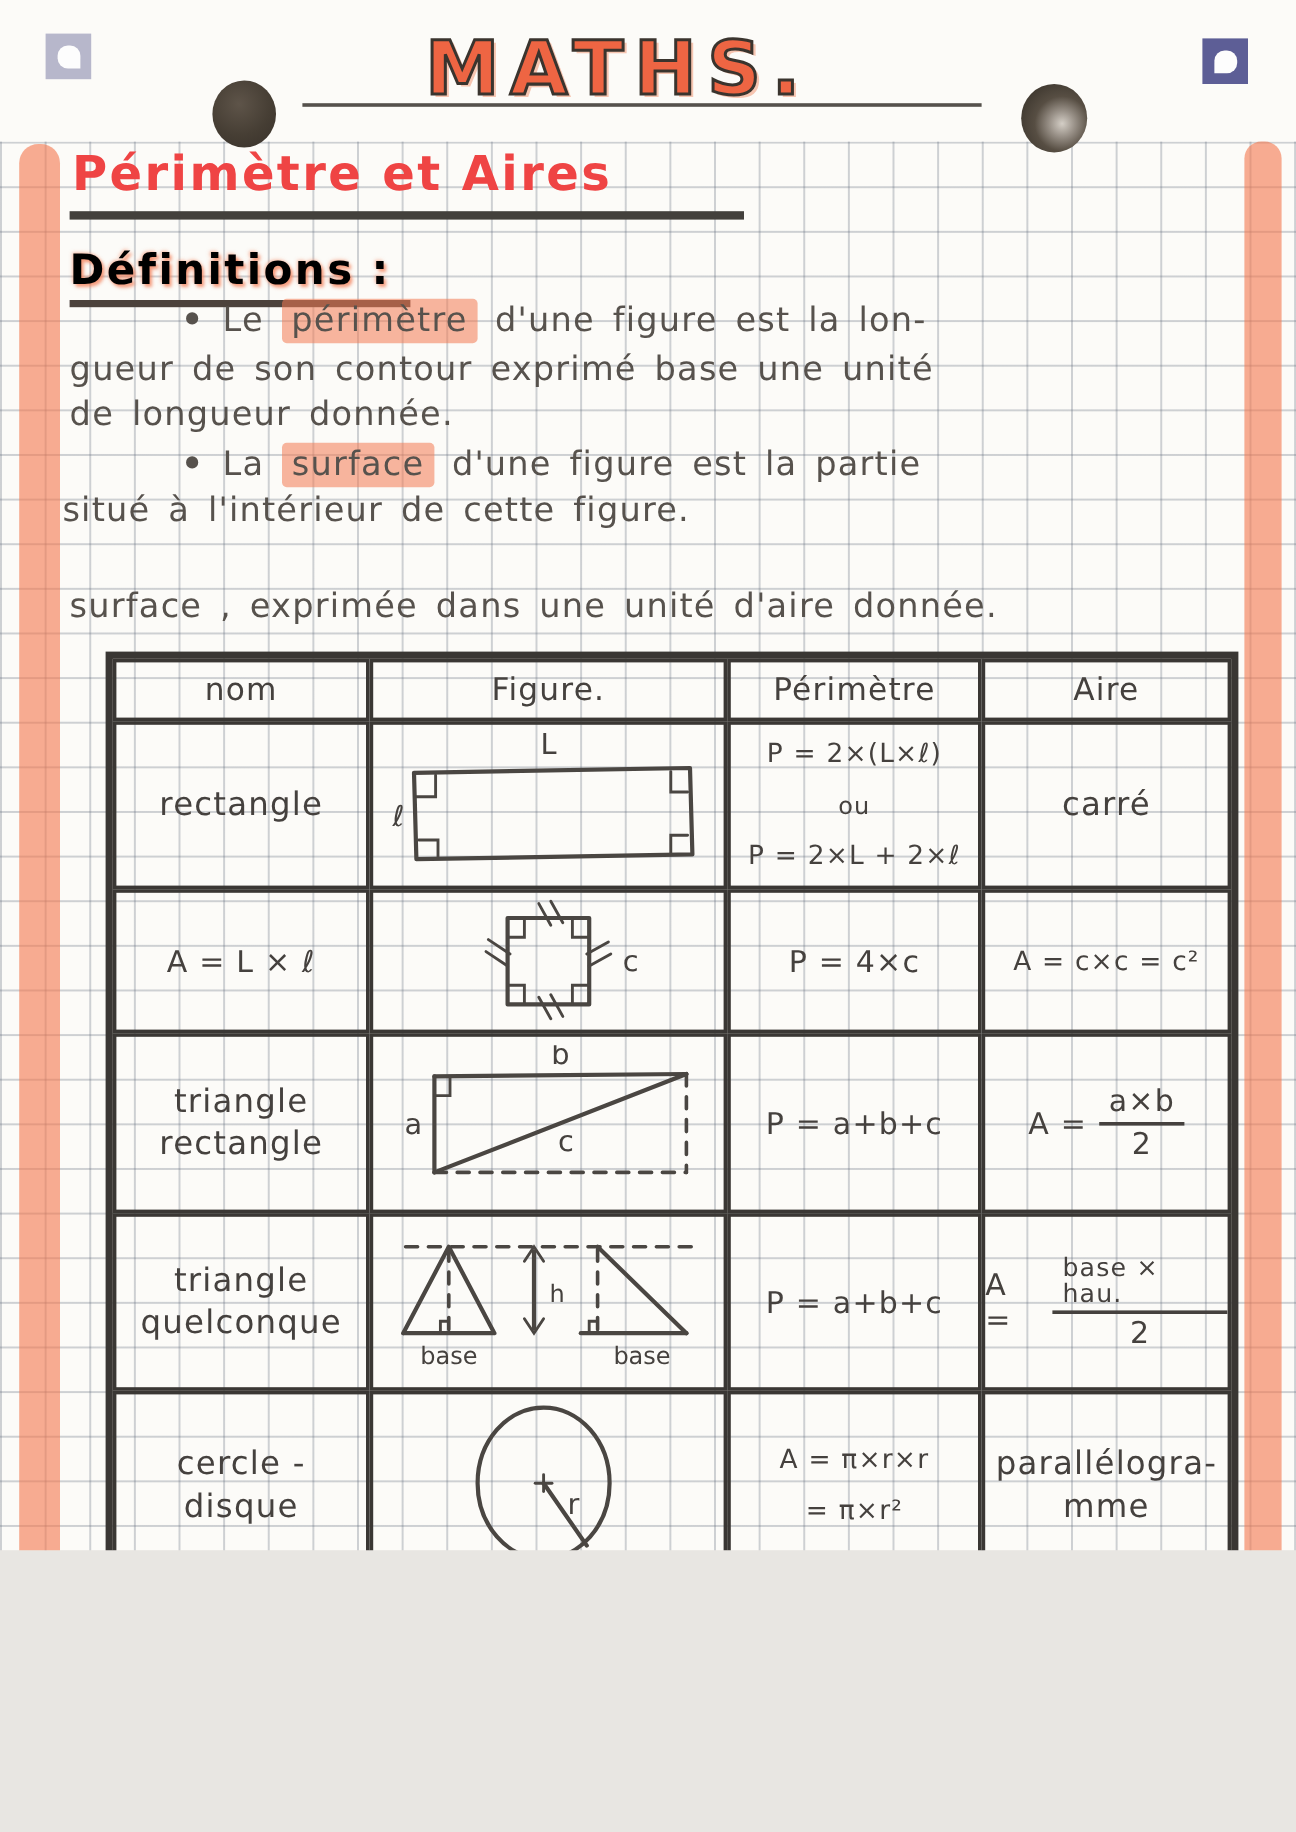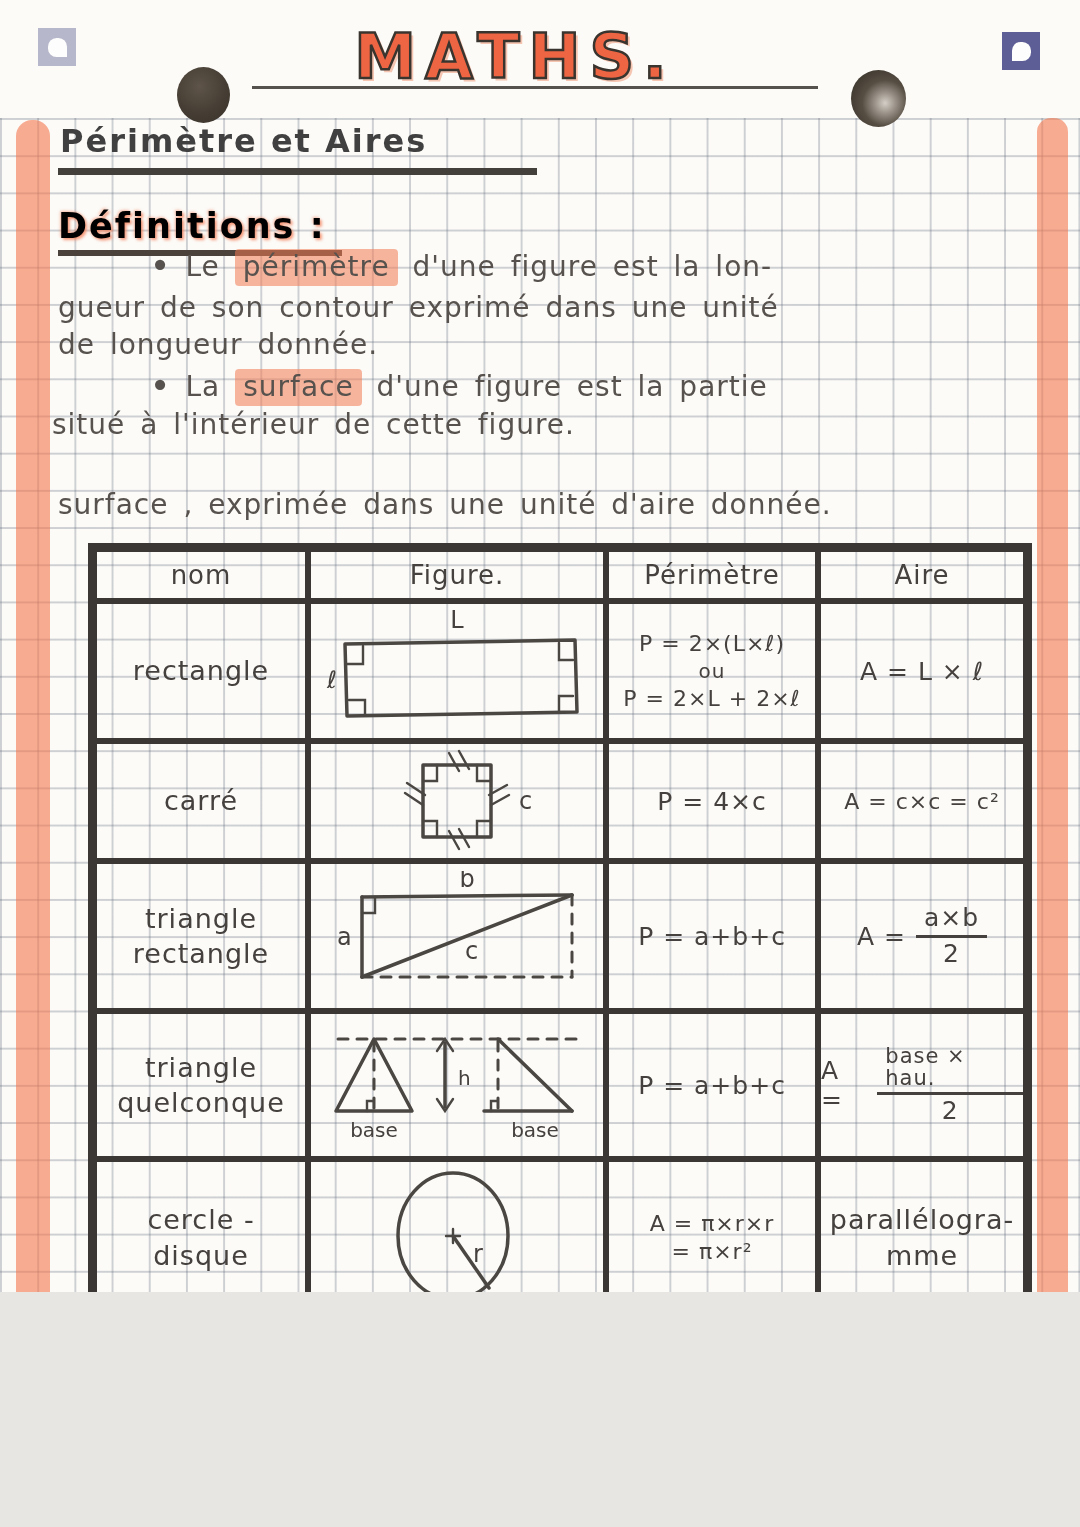--- a/index.html
+++ b/index.html
@@ -40,22 +40,22 @@
   
   .title-line{position:absolute;left:252px;top:86px;width:566px;height:3px;background:#55514c;}
   .big-title{
     position:absolute;left:150px;top:20px;width:730px;text-align:center;
     font-size:62px;font-weight:bold;letter-spacing:9px;color:#ee6543;
     -webkit-text-stroke:2.5px #3a342e;
     text-shadow:3px 3px 0 rgba(240,130,90,.45);
   }
   
   .heading{
-    position:absolute;left:58px;top:122px;font-size:32px;font-weight:bold;
-    color:#404040;letter-spacing:2px;border-bottom:7px solid #43403c;
+    position:absolute;left:58px;top:122px;font-size:40px;font-weight:bold;
+    color:#ef4444;letter-spacing:2px;border-bottom:7px solid #43403c;
     padding:0 110px 8px 2px;white-space:nowrap;
   }
   .subheading{
     position:absolute;left:58px;top:206px;font-size:35px;font-weight:bold;
     color:#000000;letter-spacing:2px;border-bottom:6px solid #4c423c;
     padding:0 16px 4px 0;white-space:nowrap;
     text-shadow:2px 2px 3px rgba(243,124,84,.75), -1px -1px 3px rgba(243,124,84,.5);
   }
   
   .dline{position:absolute;font-size:28px;color:#57524d;letter-spacing:1px;word-spacing:5px;white-space:nowrap;}
@@ -68,21 +68,21 @@
   .ftable{
     position:absolute;left:88px;top:543px;
     display:grid;grid-template-columns:214px 298px 212px 208px;
     grid-template-rows:52px 140px 120px 150px 148px 157px 145px;
     border:6px solid #3a3734;background:rgba(255,255,255,.0);
   }
   .cell{border:3px solid #3a3734;display:flex;align-items:center;justify-content:center;
         flex-direction:column;color:#45413e;overflow:hidden;}
   .hdrc{font-size:26px;letter-spacing:1px;}
   .namec{font-size:27px;line-height:1.3;letter-spacing:1px;}
-  .formc{font-size:25px;letter-spacing:1px;gap:3px;}
+  .formc{font-size:25px;letter-spacing:1px;gap:18px;}
   .formc .fs{font-size:22px;}
   .formc .mid{font-size:20px;}
   .frac{display:inline-flex;flex-direction:column;align-items:center;line-height:1.05;margin-left:10px;}
   .frac .num{border-bottom:3px solid #45413e;padding:0 8px 3px;}
   .frac .den{padding-top:3px;}
   .frac.small .num{font-size:21px;}
   .arow{display:flex;align-items:center;}
   svg{display:block;}
   svg text{font-size:24px;fill:#45413e;font-family:"DejaVu Sans",sans-serif;}
   svg text.sm{font-size:20px;}
@@ -125,21 +125,21 @@
   <div class="hole hole-l"></div>
   <div class="hole hole-r"></div>
 
   <div class="title-line"></div>
   <div class="big-title">MATHS.</div>
 
   <div class="heading">Périmètre et Aires</div>
   <div class="subheading">Définitions :</div>
 
   <div class="dline d1a"><span class="bullet">•</span><span>Le </span><span class="hl">périmètre</span><span> d'une figure est la lon-</span></div>
-  <div class="dline d1b">gueur de son contour exprimé dans une unité</div>
+  <div class="dline d1b">gueur de son contour exprimé base une unité</div>
   <div class="dline d1c">de longueur donnée.</div>
 
   <div class="dline d2a"><span class="bullet">•</span><span>La </span><span class="hl">surface</span><span> d'une figure est la partie</span></div>
   <div class="dline d2b">situé à l'intérieur de cette figure.</div>
 
   <div class="dline d3b">surface , exprimée dans une unité d'aire donnée.</div>
 
   <div class="ftable">
 
     <div class="cell hdrc">nom</div>
@@ -159,27 +159,27 @@
         <polyline class="mark" points="256,50 242,50 242,33"></polyline>
         <polyline class="mark" points="32,90 48,90 48,104"></polyline>
         <polyline class="mark" points="256,86 242,86 242,101"></polyline>
       </svg>
     </div>
     <div class="cell formc">
       <div class="fs">P = 2×(L×ℓ)</div>
       <div class="mid">ou</div>
       <div class="fs">P = 2×L + 2×ℓ</div>
     </div>
-    <div class="cell formc">
-      <div>A = L × ℓ</div>
-    </div>
-
     <div class="cell namec">
         <div>carré</div>
       </div>
+
+    <div class="cell formc">
+      <div>A = L × ℓ</div>
+    </div>
     <div class="cell">
       <svg width="180" height="112" viewBox="0 0 180 112">
         <polygon class="shape" points="56,20 124,20 124,92 56,92"></polygon>
         <polyline class="mark" points="56,36 70,36 70,20"></polyline>
         <polyline class="mark" points="124,36 110,36 110,20"></polyline>
         <polyline class="mark" points="56,76 70,76 70,92"></polyline>
         <polyline class="mark" points="124,76 110,76 110,92"></polyline>
         <line class="mark" x1="82" y1="8" x2="92" y2="26"></line>
         <line class="mark" x1="92" y1="6" x2="102" y2="24"></line>
         <line class="mark" x1="82" y1="86" x2="92" y2="104"></line>

